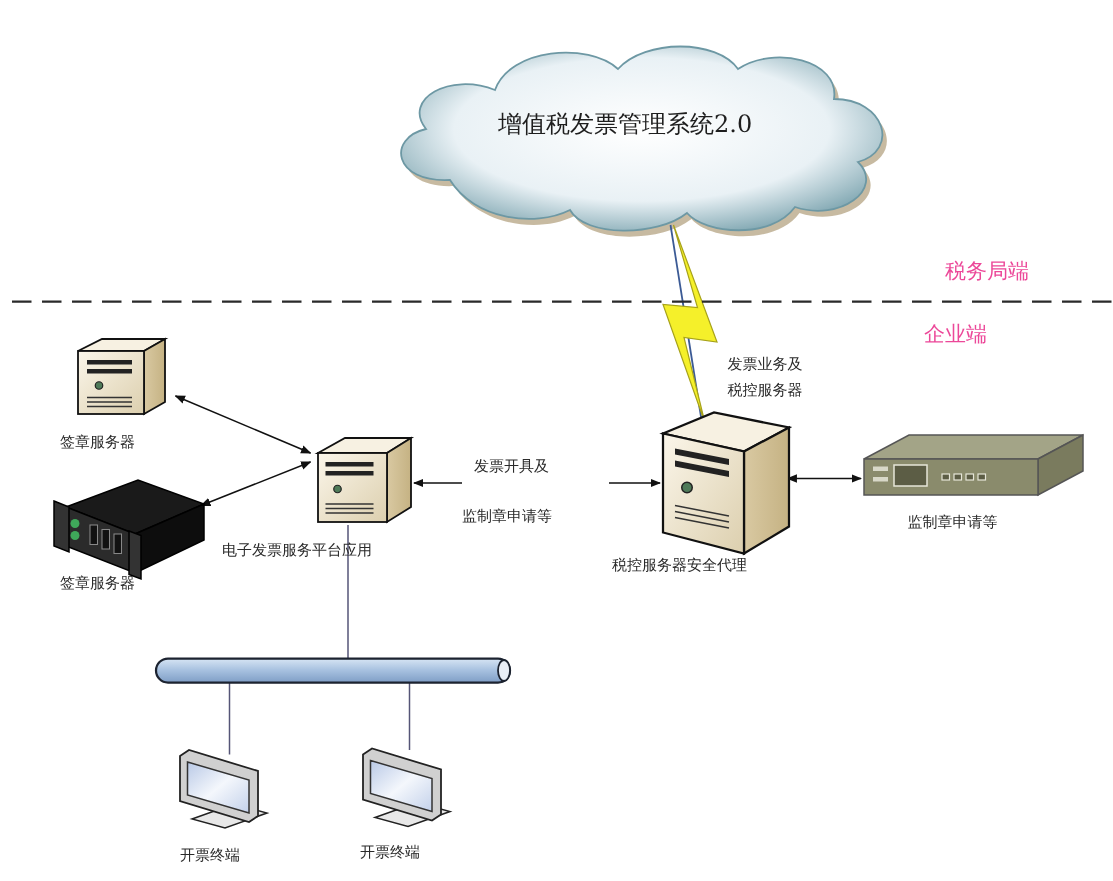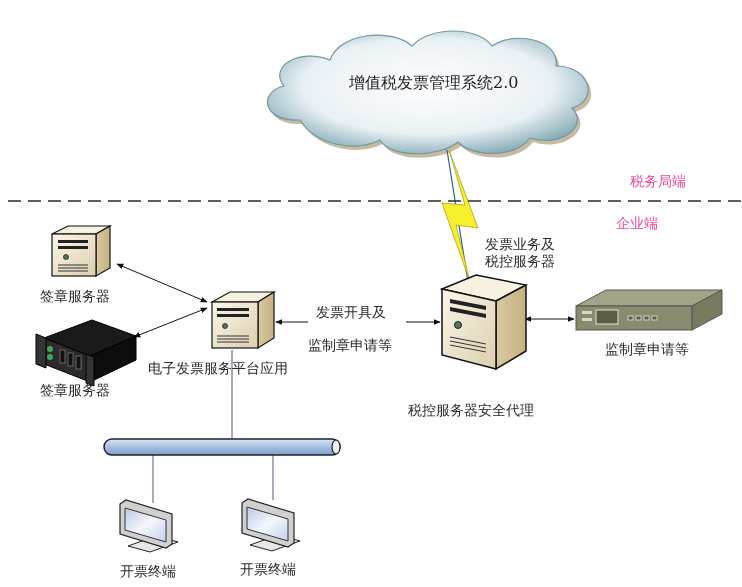--- a/index.html
+++ b/index.html
@@ -1,19 +1,19 @@
 <!DOCTYPE html>
 <html><head>
 <meta charset="utf-8">
 <style>
   html, body { margin: 0; padding: 0; background: #ffffff; }
   body { width: 742px; height: 587px; position: relative; overflow: hidden;
          font-family: "DejaVu Serif", "Liberation Serif", serif; }
   svg#diagram { position: absolute; left: 0; top: 0; }
-  .lbl { position: absolute; font-size: 14px; color: #2a2a2a; white-space: nowrap; line-height: 18px; }
+  .lbl { position: absolute; font-size: 10px; color: #2a2a2a; white-space: nowrap; line-height: 18px; }
   .lbl-cloud { font-size: 16px; color: #1e1e1e; }
   .lbl-zone { font-size: 14px; color: #ec4899; }
 </style>
 </head>
 <body>
 
 <svg id="diagram" width="742" height="587" viewBox="0 0 742 587">
   <defs>
     <radialGradient id="cloudGrad" cx="50%" cy="45%" r="60%">
       <stop offset="0%" stop-color="#ffffff"></stop>
@@ -134,29 +134,29 @@
     <polygon points="0,4 6,0 52,14 52,44 46,48 0,34" fill="#d0d0d0" stroke="#222" stroke-width="1.2"></polygon>
     <polygon points="5,8 46,20 46,42 5,30" fill="url(#screenGrad)" stroke="#333"></polygon>
   </g>
   <g transform="translate(242,499)">
     <polygon points="8,46 36,36 58,42 30,52" fill="#e8e8e8" stroke="#222"></polygon>
     <polygon points="0,4 6,0 52,14 52,44 46,48 0,34" fill="#d0d0d0" stroke="#222" stroke-width="1.2"></polygon>
     <polygon points="5,8 46,20 46,42 5,30" fill="url(#screenGrad)" stroke="#333"></polygon>
   </g>
 </svg>
 
-<div class="lbl lbl-cloud" style="left:332px; top:74px;margin-left:17px;">增值税发票管理系统2.0</div>
+<div class="lbl lbl-cloud" style="left:332px; top:74px;">增值税发票管理系统2.0</div>
 <div class="lbl lbl-zone" style="left:630px; top:172px;">税务局端</div>
 <div class="lbl lbl-zone" style="left:616px; top:214px;">企业端</div>
 
 <div class="lbl" style="left:485px; top:235px;">发票业务及</div>
 <div class="lbl" style="left:485px; top:252px;">税控服务器</div>
 
 <div class="lbl" style="left:316px; top:303px;">发票开具及</div>
 <div class="lbl" style="left:308px; top:336px;">监制章申请等</div>
 
 <div class="lbl" style="left:40px; top:287px;">签章服务器</div>
 <div class="lbl" style="left:40px; top:381px;">签章服务器</div>
 <div class="lbl" style="left:148px; top:359px;text-align:center;">电子发票服务平台应用</div>
-<div class="lbl" style="left:408px; top:369px;margin-top:32px;">税控服务器安全代理</div>
+<div class="lbl" style="left:408px; top:369px;">税控服务器安全代理</div>
 <div class="lbl" style="left:605px; top:340px;">监制章申请等</div>
 <div class="lbl" style="left:120px; top:562px;">开票终端</div>
 <div class="lbl" style="left:240px; top:560px;">开票终端</div>
 
 </body></html>

